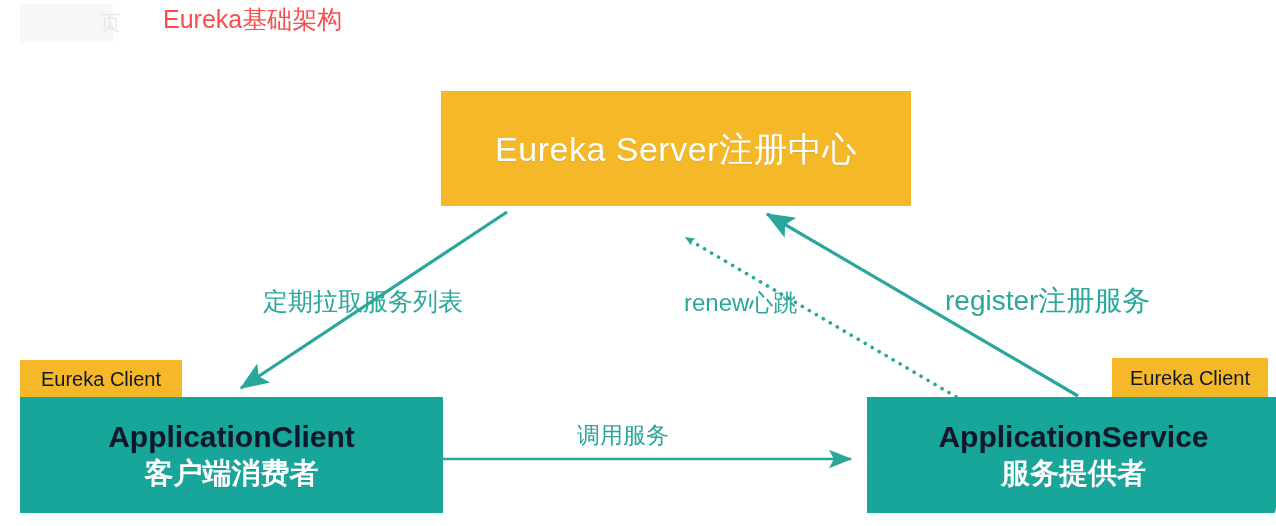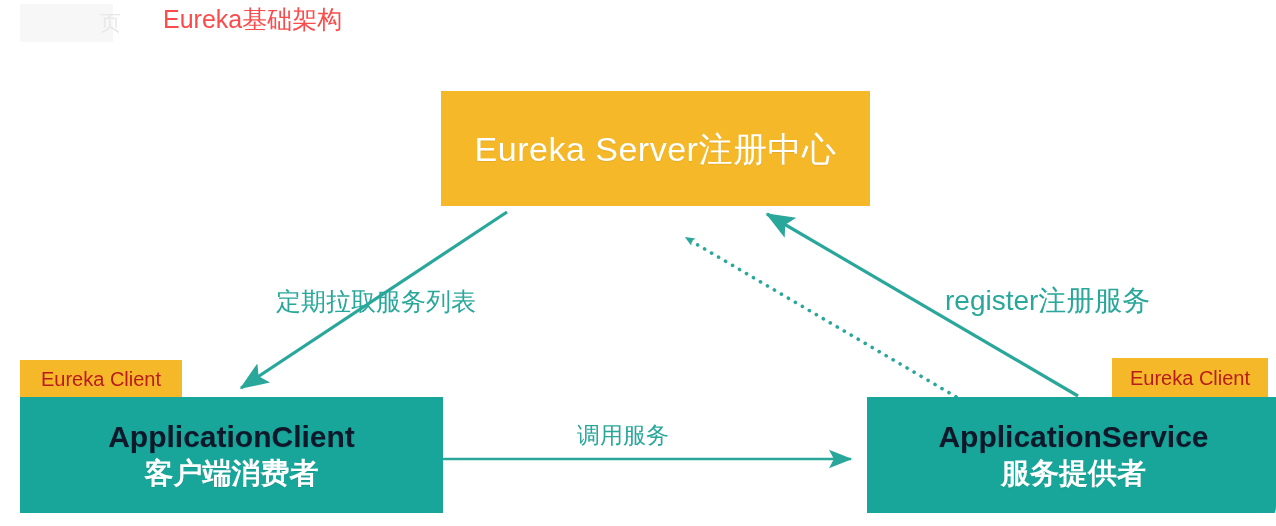--- a/index.html
+++ b/index.html
@@ -51,21 +51,21 @@
     color: #fb4b4b;
     white-space: nowrap;
     font-family: "Liberation Sans", "DejaVu Sans", sans-serif;
   }
 
   
   .server-node {
     position: absolute;
     left: 441px;
     top: 91px;
-    width: 429px;
+    width: 470px;
     height: 115px;
     background: #f5b829;
     display: flex;
     align-items: center;
     justify-content: center;
     box-sizing: border-box;
   }
   .server-node-label {
     color: #ffffff;
     font-size: 34px;
@@ -110,34 +110,34 @@
     position: absolute;
     background: #f5b829;
     display: flex;
     align-items: center;
     justify-content: center;
     box-sizing: border-box;
   }
   .client-tag-left  { left: 20px;   top: 360px; width: 162px; height: 38px; }
   .client-tag-right { left: 1112px; top: 358px; width: 156px; height: 40px; }
   .client-tag-label {
-    color: #b91c1c;
+    color: #0f172a;
     font-size: 20px;
     line-height: 24px;
     white-space: nowrap;
   }
 
   
   .edge-label {
     position: absolute;
     color: #2aa79b;
     white-space: nowrap;
     font-family: "Liberation Sans", "DejaVu Sans", sans-serif;
   }
-  .label-pull     { left: 263px; top: 285px; font-size: 25px; line-height: 32px; margin-left: 13px; }
+  .label-pull     { left: 263px; top: 285px; font-size: 25px; line-height: 32px; }
   .label-renew    { left: 684px; top: 288px; font-size: 24px; line-height: 30px; }
   .label-register { left: 945px; top: 286px; font-size: 28px; line-height: 30px; }
   .label-invoke   { left: 577px; top: 420px; font-size: 23px; line-height: 30px; }
 
   
   #edges {
     position: absolute;
     left: 0;
     top: 0;
     width: 1276px;
@@ -188,16 +188,17 @@
 
   <div class="client-tag client-tag-right">
     <span class="client-tag-label">Eureka Client</span>
   </div>
   <div class="node node-right">
     <div class="node-title">ApplicationService</div>
     <div class="node-subtitle">服务提供者</div>
   </div>
 
   <div class="edge-label label-pull">定期拉取服务列表</div>
+  <div class="edge-label label-renew">renew心跳</div>
   <div class="edge-label label-register">register注册服务</div>
   <div class="edge-label label-invoke">调用服务</div>
 
 </div>
 
 </body></html>

